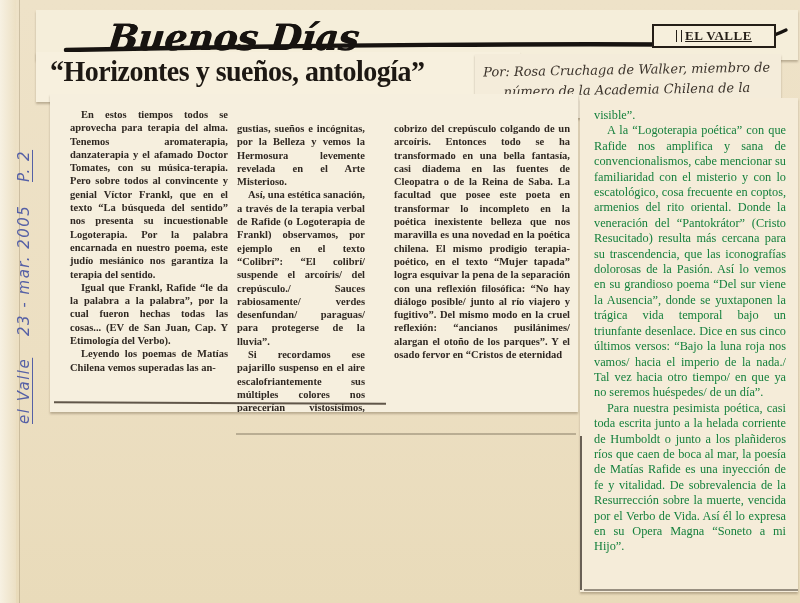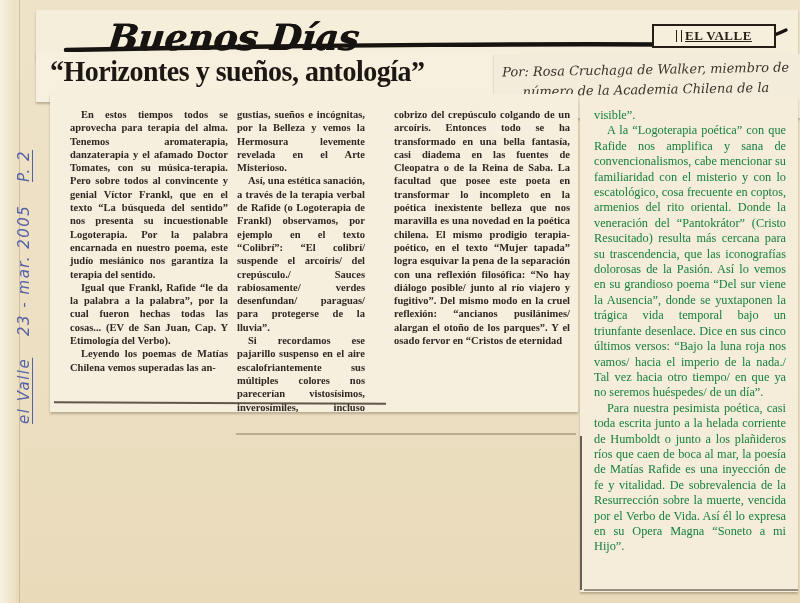--- a/index.html
+++ b/index.html
@@ -24,34 +24,34 @@
   .logo-bars{display:inline-block;width:4px;height:12px;border-left:1.5px solid #241e17;border-right:1.5px solid #241e17;}
   .logo-text{font-weight:bold;font-size:13px;letter-spacing:.5px;color:#241e17;
              text-decoration:underline;font-family:"Liberation Serif",serif;}
 
   
   .headline-paper{left:36px;top:52px;width:484px;height:50px;background:#f7f0de;}
   .headline-text{position:absolute;left:14px;top:3px;font-size:28px;font-weight:bold;color:#1d1813;
                  letter-spacing:-.5px;transform:scaleY(1.06);white-space:nowrap;}
 
   
-  .byline-paper{left:494px;top:54px;width:306px;height:64px;background:#f4ecda;}
+  .byline-paper{left:475px;top:54px;width:306px;height:64px;background:#f4ecda;}
   .byline-text{position:absolute;left:6px;top:6px;width:292px;text-align:center;
                font-family:"DejaVu Serif",serif;font-style:italic;font-size:13px;line-height:20px;
                color:#3b332b;transform:rotate(-1deg);}
 
   
   .body-left{left:50px;top:94px;width:528px;height:318px;background:#f6efde;font-weight:bold;}
   .cols{position:absolute;left:0;top:14px;width:528px;display:flex;}
   .col{font-size:10.5px;line-height:13.3px;text-align:justify;color:#2f2822;hyphens:auto;}
   .col-1{margin-left:20px;width:158px;}
   .col-2{margin-left:9px;width:128px;}
   .col-3{margin-left:29px;width:176px;}
   .col p{margin:0;text-indent:11px;}
-  .col p.cont{text-indent:0;}
+  .col p.cont{text-indent:0;margin-top:14px;}
 
   .body-right{left:580px;top:98px;width:218px;height:494px;background:#f5ecd9;}
   .col-4{position:absolute;left:14px;top:10px;width:192px;font-size:12.3px;line-height:15.4px;
          text-align:justify;color:#15803d;hyphens:auto;}
   .col-4 p{margin:0;text-indent:13px;}
   .col-4 p.cont{text-indent:0;}
 
   
   .line{position:absolute;background:#453b2f;}
   .line-col1-bottom{left:54px;top:402px;width:332px;height:2px;opacity:.85;transform:rotate(.3deg);}

